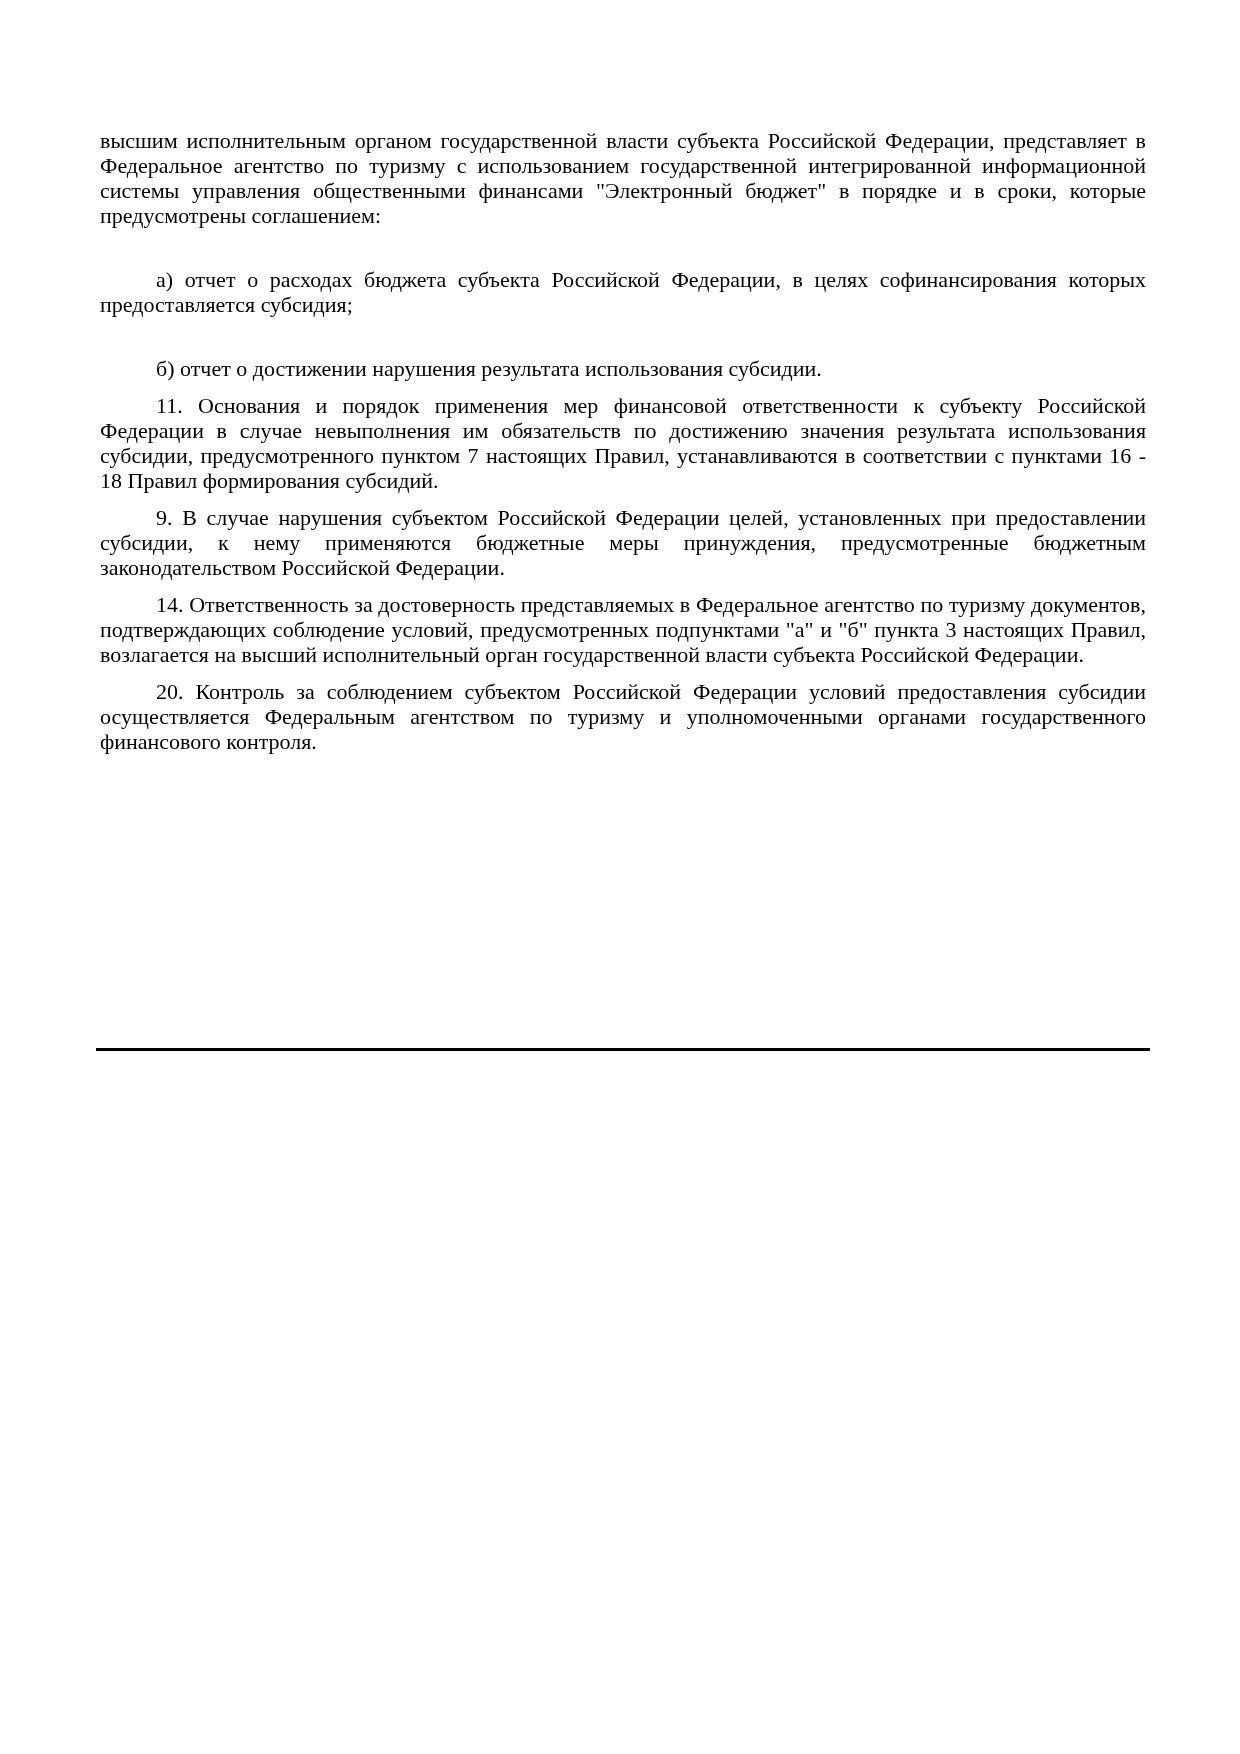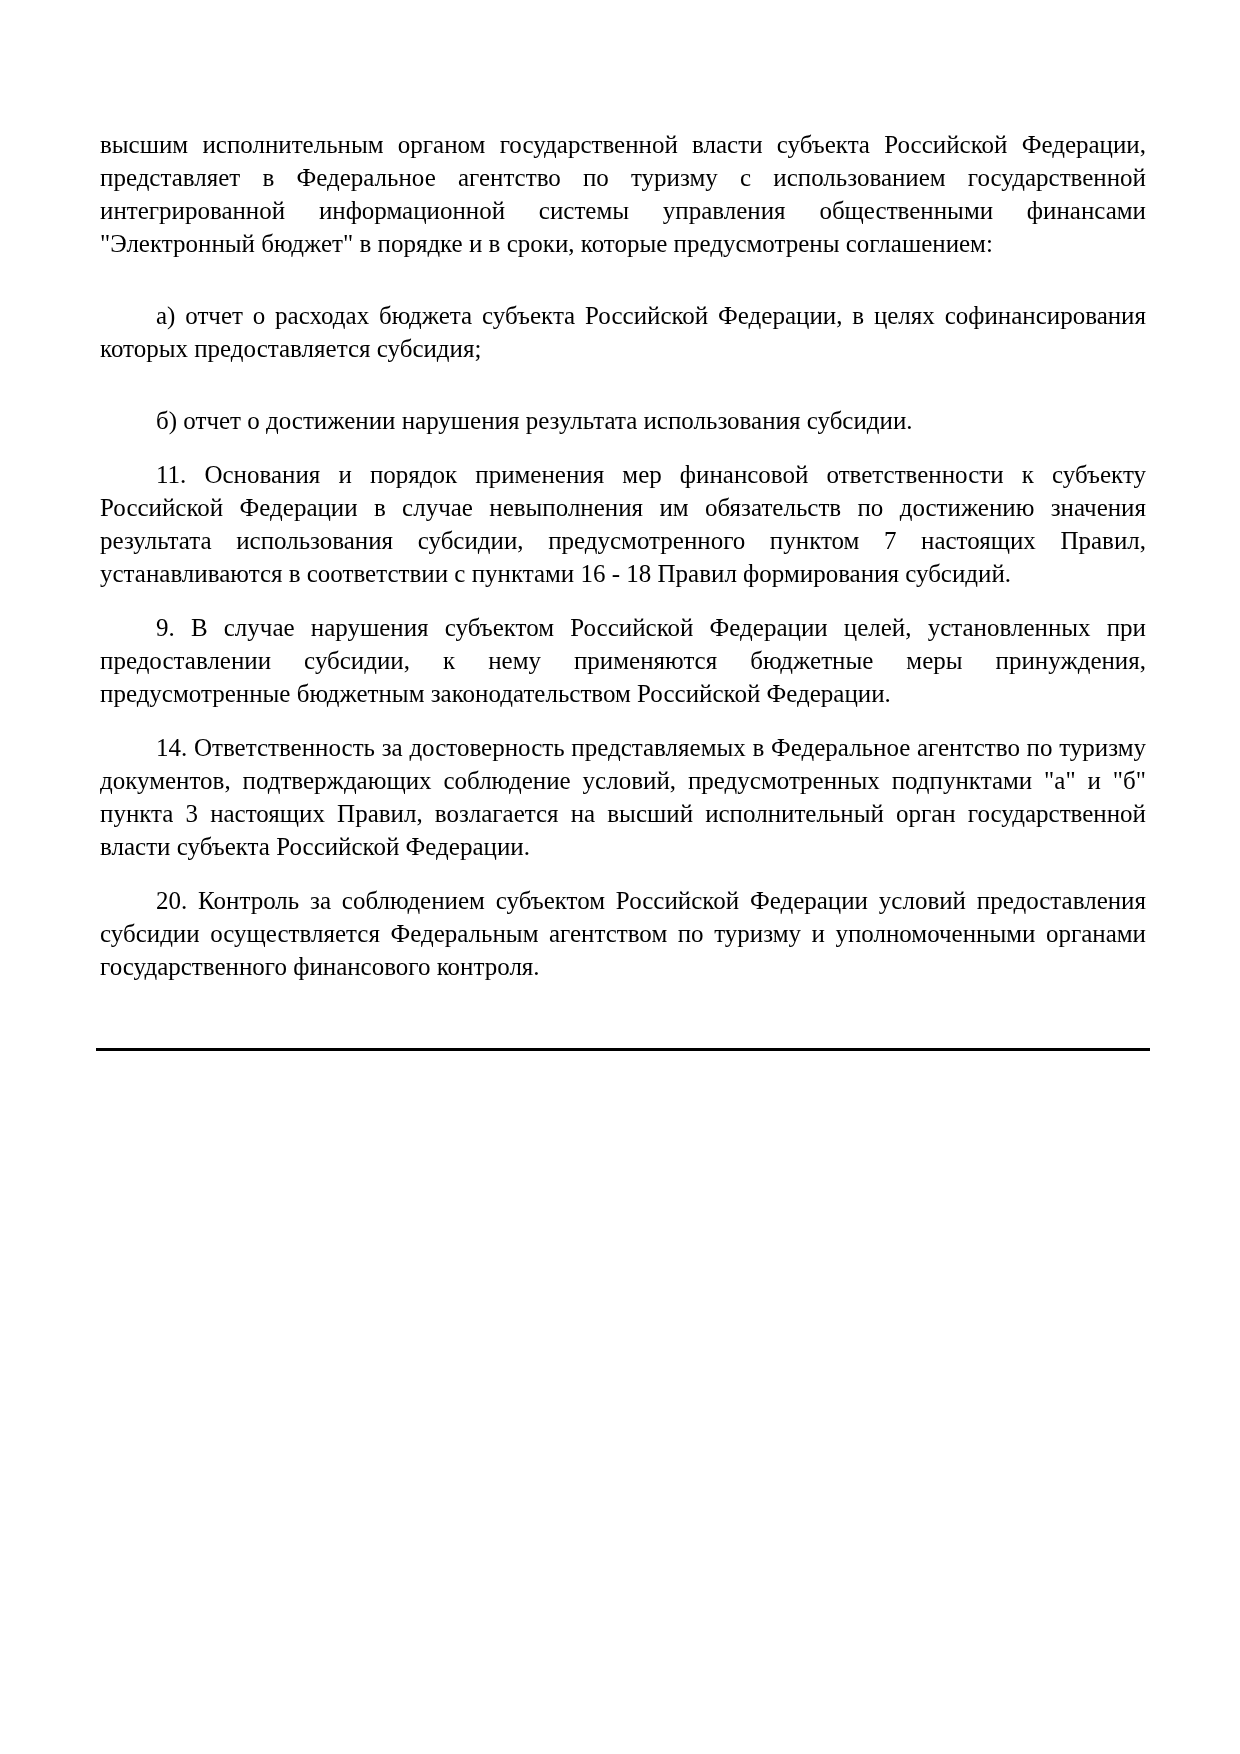--- a/index.html
+++ b/index.html
@@ -18,36 +18,36 @@
     color: #000000;
   }
   .content {
     position: absolute;
     left: 100px;
     top: 128px;
     width: 1046px;
   }
   p.para {
     margin: 0 0 0 0;
-    font-size: 25px;
-    line-height: 33px;
+    font-size: 22px;
+    line-height: 25px;
     text-align: justify;
     text-justify: inter-word;
     text-indent: 56px;
     hyphens: none;
     word-spacing: 0px;
   }
   p.para.no-indent {
     text-indent: 0;
   }
   p.gap-sm {
     margin-top: 39px;
   }
   p.gap-md {
-    margin-top: 21px;
+    margin-top: 12px;
   }
   .rule {
     position: absolute;
     left: 96px;
     top: 1048px;
     width: 1054px;
     height: 0;
     border-top: 3px solid #000000;
   }
 </style>

